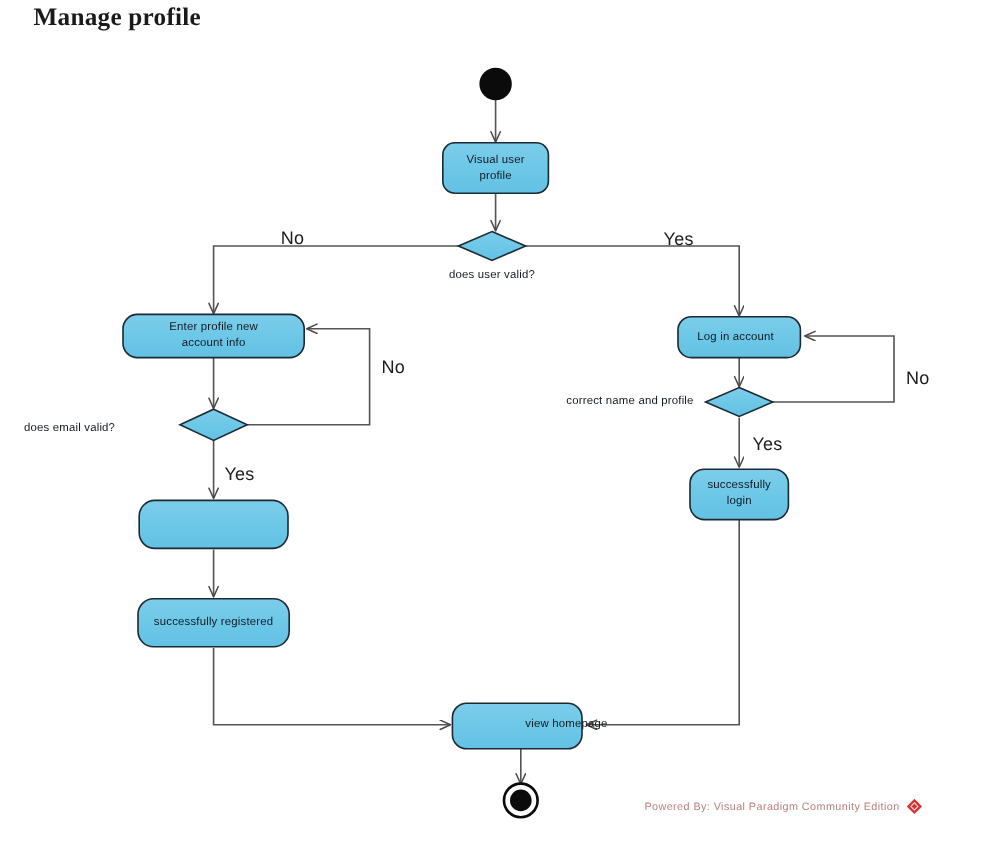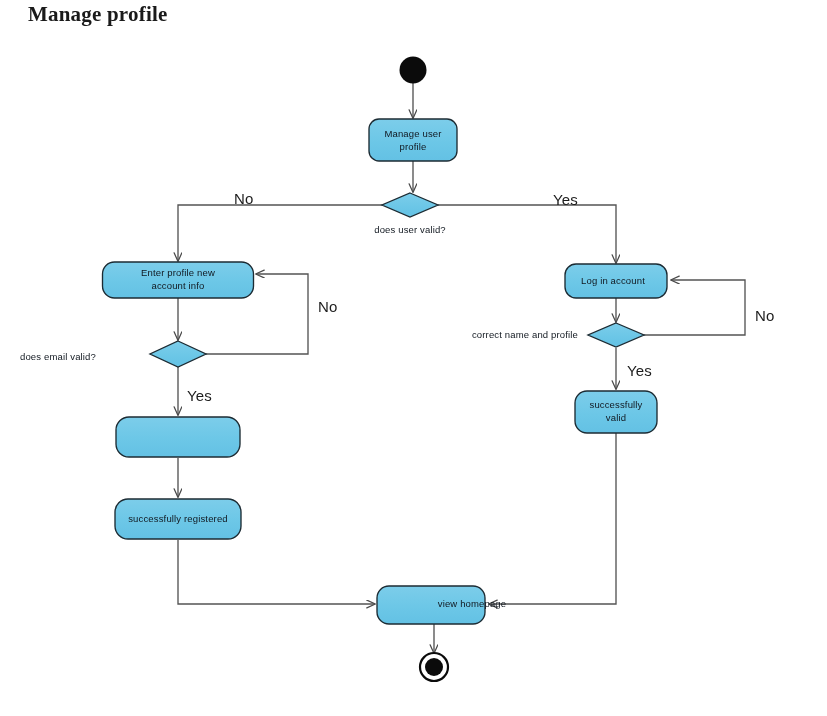--- a/index.html
+++ b/index.html
@@ -155,48 +155,56 @@
     <rect x="575" y="391" width="82" height="42" rx="12" ry="12" fill="url(#nodeFill)" stroke="#1c2b33" stroke-width="1.35"></rect>
 
     <rect x="377" y="586" width="108" height="38" rx="12" ry="12" fill="url(#nodeFill)" stroke="#1c2b33" stroke-width="1.35"></rect>
 
     <g>
       <circle cx="434" cy="667" r="14" fill="none" stroke="#0b0b0b" stroke-width="2.2"></circle>
       <circle cx="434" cy="667" r="9" fill="#0b0b0b"></circle>
     </g>
   </svg>
 
-  <div class="node-label" style="left:369px; top:128px; width:88px;">Manage user
+  <div class="node-label" style="left:369px; top:128px; width:88px;">Visual user
 profile</div>
 
   <div class="node-label" style="left:350px; top:224px; width:120px;">does user valid?</div>
 
   <div class="node-label" style="left:103px; top:267px; width:150px;">Enter profile new
 account info</div>
 
   <div class="node-label" style="left:20px; top:351px; width:120px; text-align:left;">does email valid?</div>
 
 
   <div class="node-label" style="left:112px; top:513px; width:132px;">successfully registered</div>
 
   <div class="node-label" style="left:565px; top:275px; width:96px;">Log in account</div>
 
   <div class="node-label" style="left:418px; top:329px; width:160px; text-align:right;">correct name and profile</div>
 
   <div class="node-label" style="left:575px; top:399px; width:82px;">successfully
-valid</div>
+login</div>
 
   <div class="node-label" style="left:377px; top:598px; width:108px;margin-left:41px;">view homepage</div>
 
   <div class="edge-label" style="left:234px; top:190px;">No</div>
 
   <div class="edge-label" style="left:553px; top:191px;">Yes</div>
 
   <div class="edge-label" style="left:318px; top:298px;">No</div>
 
   <div class="edge-label" style="left:187px; top:387px;">Yes</div>
 
   <div class="edge-label" style="left:755px; top:307px;">No</div>
 
   <div class="edge-label" style="left:627px; top:362px;">Yes</div>
 
+  <div id="watermark">
+    <span id="watermark-text">Powered By:  Visual Paradigm Community Edition</span>
+    <svg width="14" height="14" viewBox="0 0 14 14" xmlns="http://www.w3.org/2000/svg">
+      <polygon points="7,0.6 13.4,7 7,13.4 0.6,7" fill="#d83232"></polygon>
+      <polygon points="7,3.4 10.6,7 7,10.6 3.4,7" fill="#ffffff" opacity="0.85"></polygon>
+      <polygon points="7,4.6 9.4,7 7,9.4 4.6,7" fill="#d83232"></polygon>
+    </svg>
+  </div>
 
 </div>
 
 </body></html>

